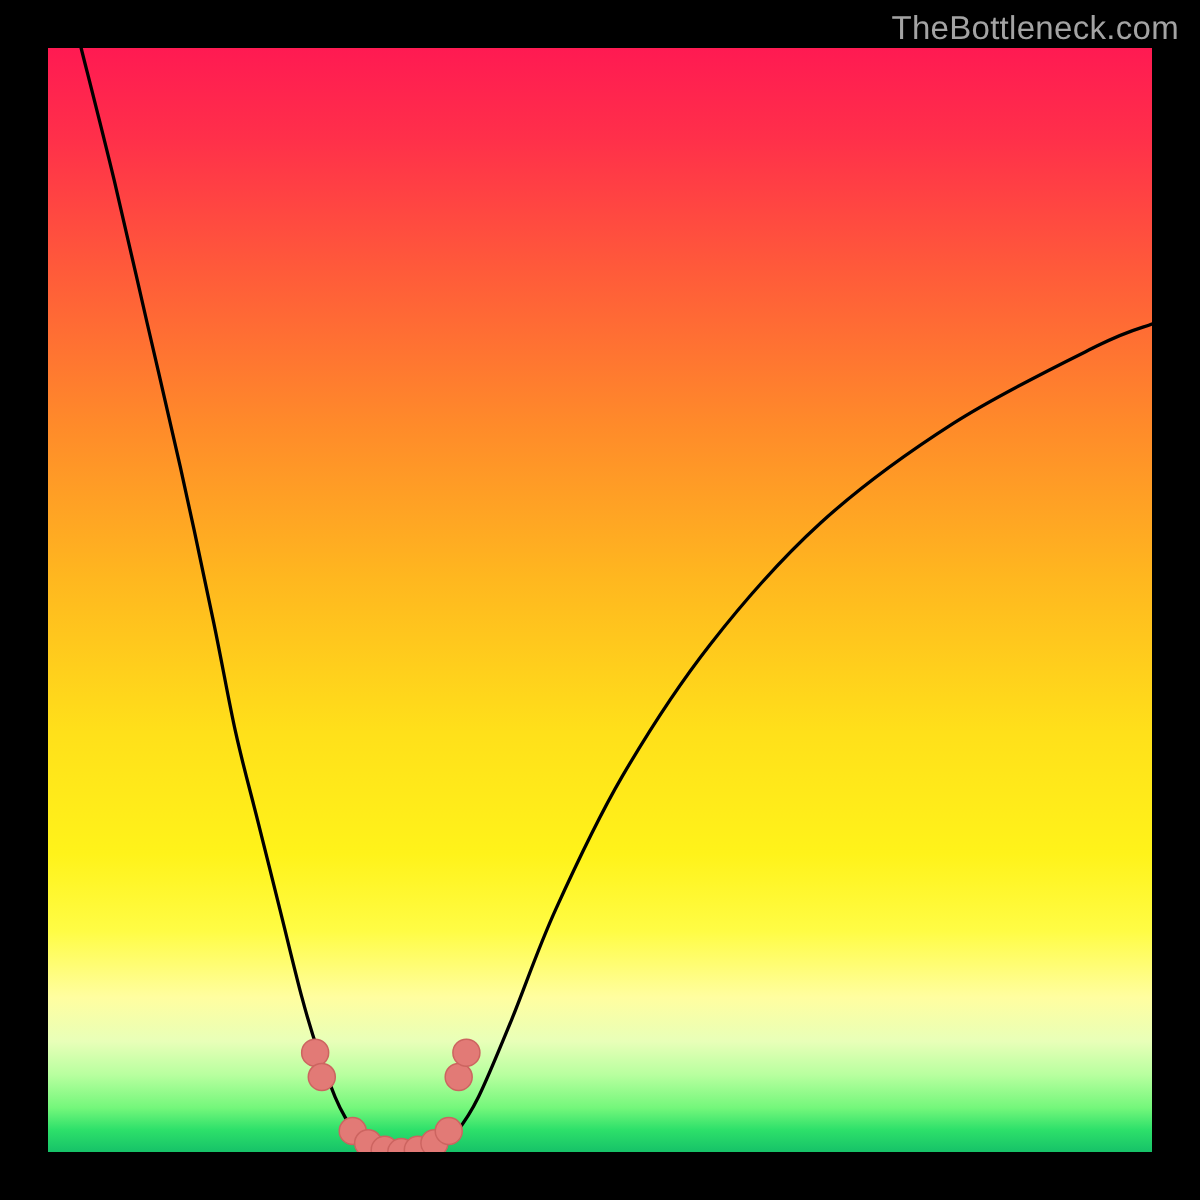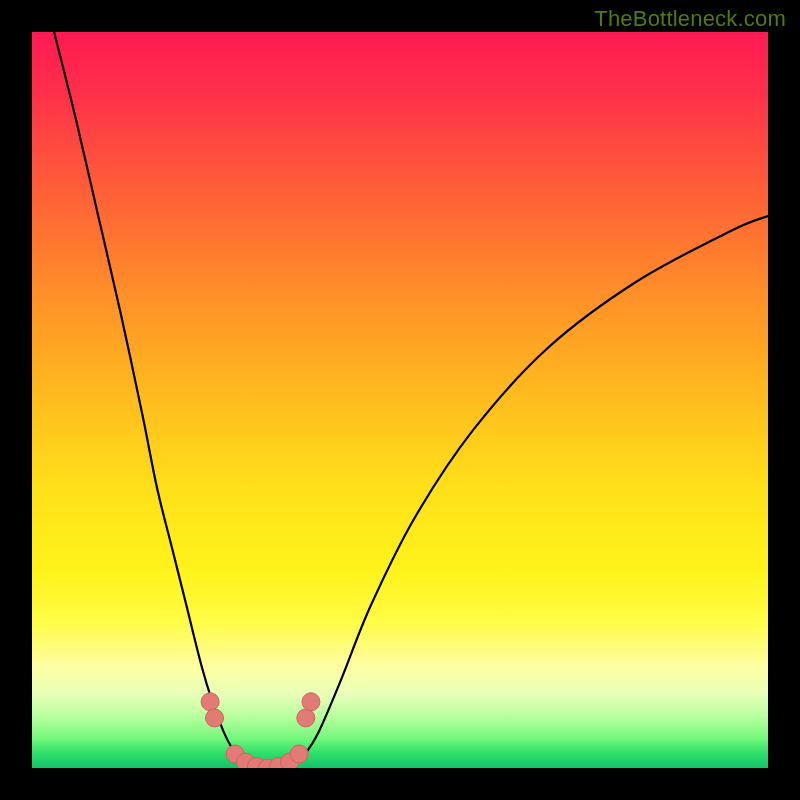--- a/index.html
+++ b/index.html
@@ -54,21 +54,21 @@
     position: absolute;
     left: 0;
     top: 0;
     width: 736px;
     height: 736px;
   }
   .watermark {
     position: absolute;
     top: 6px;
     right: 14px;
-    color: #4d7c0f;
+    color: #a3a3a3;
     font-size: 22px;
     letter-spacing: 0.2px;
     font-weight: 400;
     user-select: none;
   }
 </style>
 </head>
 <body>
 
 <div class="frame">

